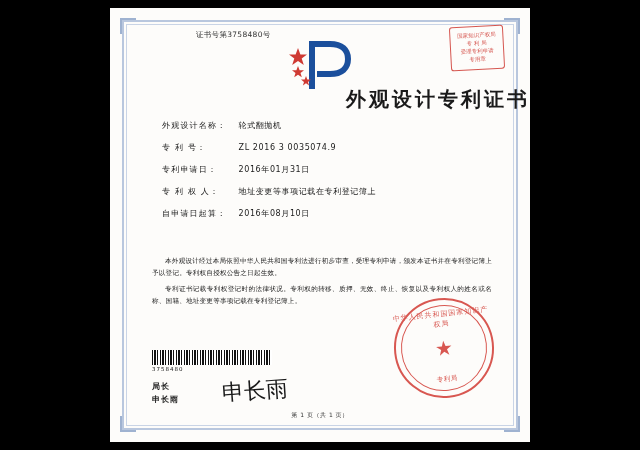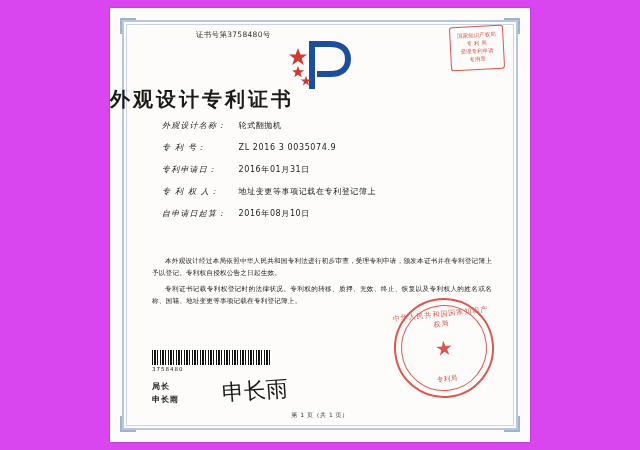--- a/index.html
+++ b/index.html
@@ -7,21 +7,21 @@
     padding: 0;
     width: 640px;
     height: 450px;
     background: #d9d9d9;
     font-family: "DejaVu Sans", "Liberation Sans", sans-serif;
   }
   #page {
     position: relative;
     width: 640px;
     height: 450px;
-    background: #d946ef;
+    background: #000000;
     overflow: hidden;
   }
   
   .paper {
     position: absolute;
     left: 110px;
     top: 8px;
     width: 420px;
     height: 434px;
     background: #fdfcfa;
@@ -90,21 +90,21 @@
     top: 30px;
     height: 52px;
     text-align: center;
   }
   .emblem svg { display: inline-block; }
 
   .title {
     position: absolute;
     left: 0; right: 0;
     top: 78px;
-    text-align: left;
+    text-align: right;
     font-size: 20px;
     font-weight: bold;
     color: #1a1a1a;
     letter-spacing: 3px;
   }
 
   .fields {
     position: absolute;
     left: 52px;
     top: 112px;
@@ -113,21 +113,20 @@
     color: #1a1a1a;
   }
   .field-row {
     margin-bottom: 11px;
     white-space: nowrap;
   }
   .field-label {
     display: inline-block;
     min-width: 74px;
     letter-spacing: 1.2px;
-    font-style: italic;
   }
   .field-value { letter-spacing: 0.6px; }
 
   .body-text {
     position: absolute;
     left: 42px;
     top: 248px;
     width: 340px;
     font-size: 6.6px;
     line-height: 11.5px;

